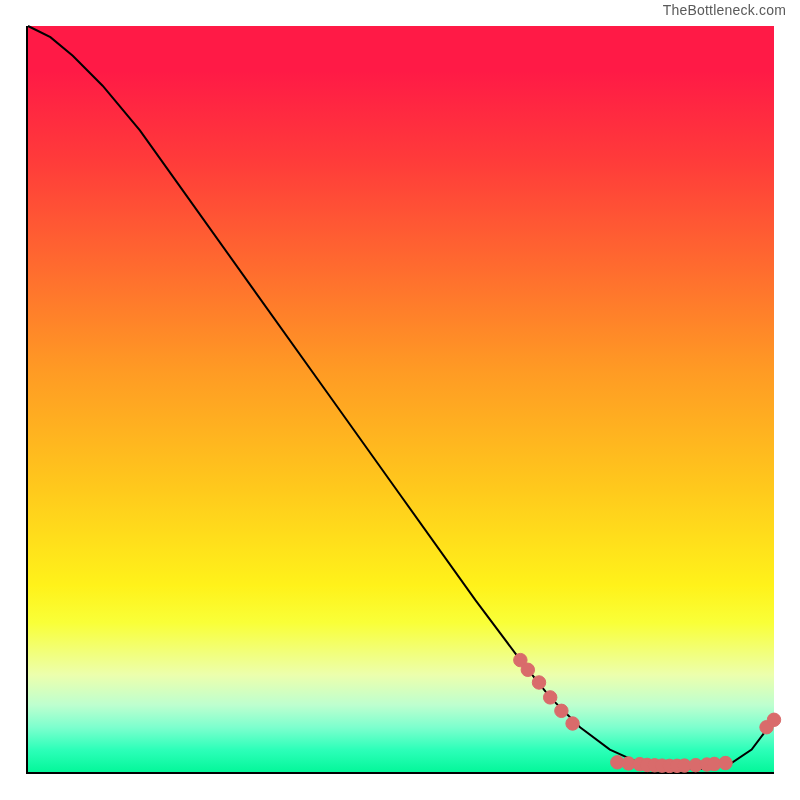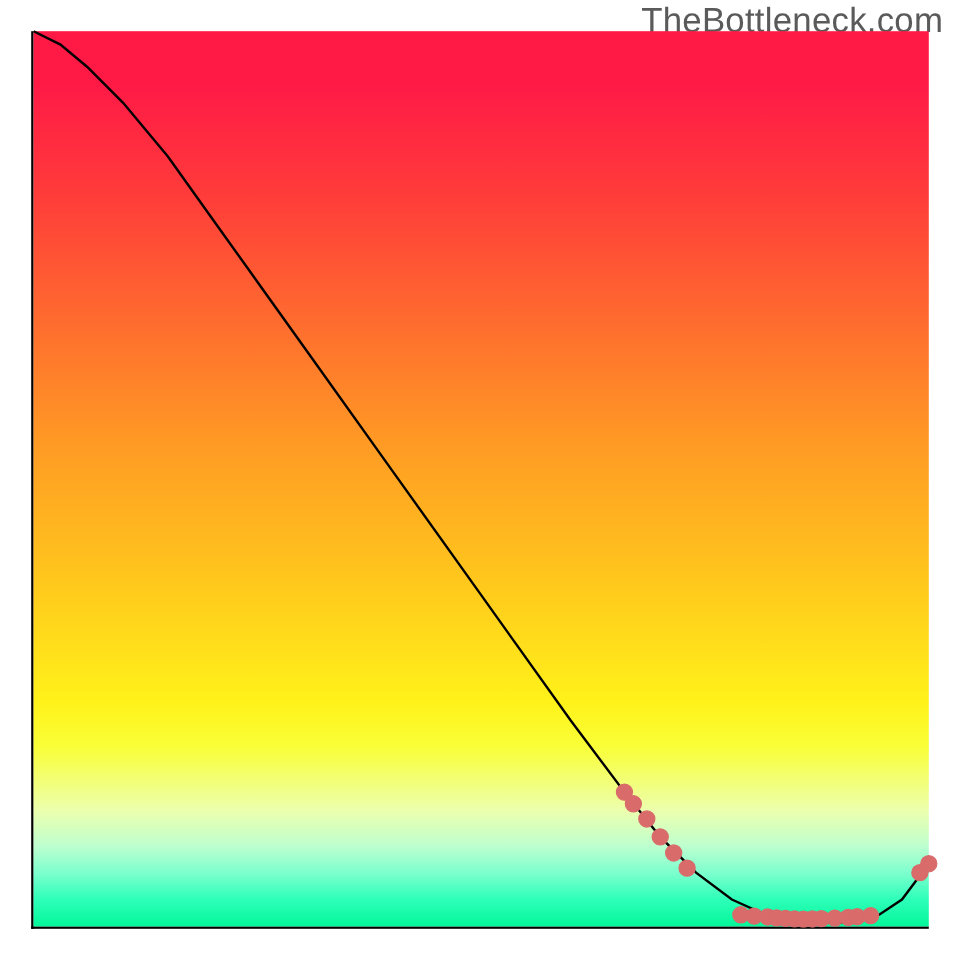--- a/index.html
+++ b/index.html
@@ -12,21 +12,21 @@
   }
   .stage {
     position: relative;
     width: 800px;
     height: 800px;
   }
   .watermark {
     position: absolute;
     top: 2px;
     right: 14px;
-    font-size: 29px;
+    font-size: 14px;
     font-weight: 400;
     color: #5a5a5a;
     font-family: Arial, sans-serif;
     letter-spacing: 0.2px;
   }
   .plot-area {
     position: absolute;
     left: 26px;
     top: 26px;
     width: 748px;

